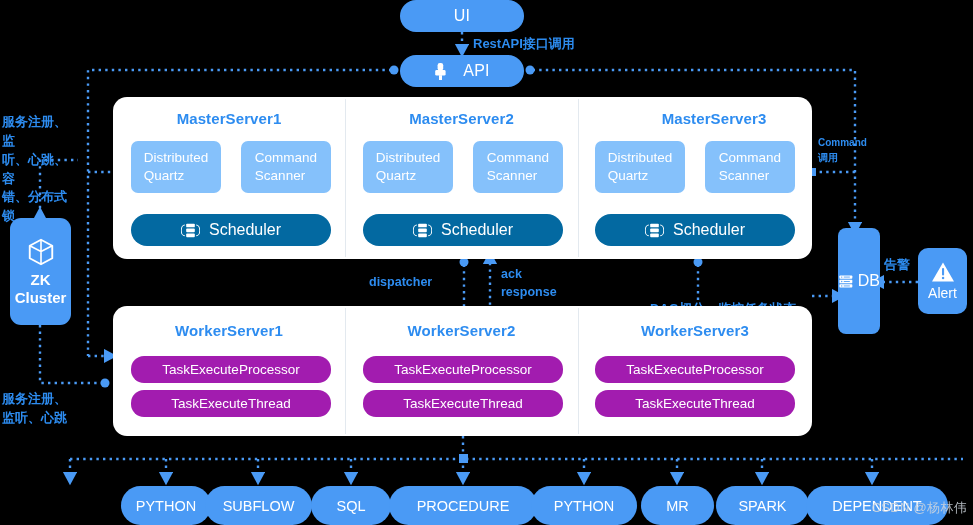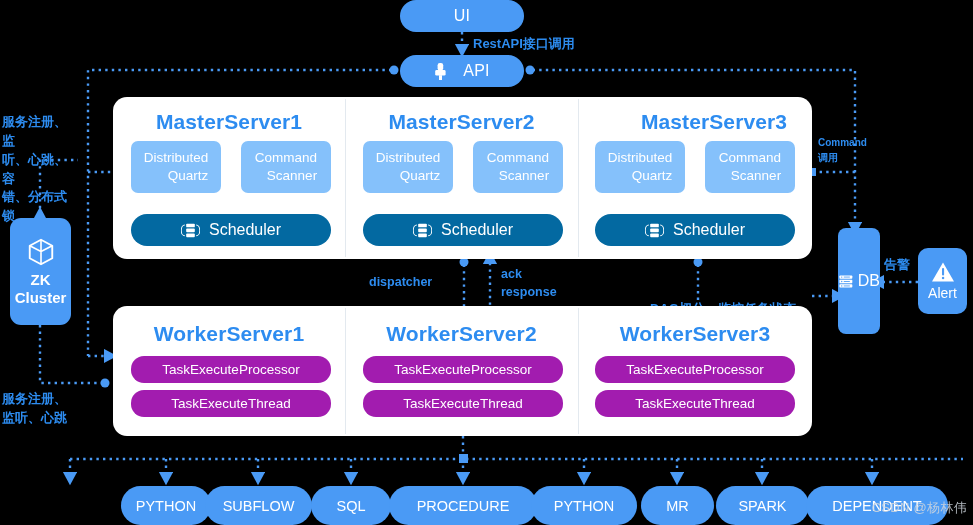--- a/index.html
+++ b/index.html
@@ -22,26 +22,26 @@
     font-size:16px; font-weight:400; letter-spacing:.2px;
   }
   .white-panel {
     position:absolute; background:#fff; border-radius:14px;
   }
   .divider {
     position:absolute; width:1px; background:#e3e9ef;
   }
   .panel-title {
     position:absolute; width:100%; text-align:center;
-    color:#2d8cf0; font-size:21px; font-weight:700; letter-spacing:.1px;
+    color:#2d8cf0; font-size:15px; font-weight:700; letter-spacing:.1px;
   }
   .blue-box {
     position:absolute; background:#85c1fb; border-radius:7px;
     color:#fff; font-size:13.5px; display:flex; align-items:center;
-    justify-content:center; text-align:right; line-height:1.35;
+    justify-content:center; text-align:left; line-height:1.35;
   }
   .sched {
     position:absolute; background:#0369a1; border-radius:18px;
     color:#fff; font-size:16px; display:flex; align-items:center;
     justify-content:center; gap:9px;
   }
   .wpill {
     position:absolute; background:#a21caf; border-radius:13px;
     color:#fff; font-size:13.5px; display:flex; align-items:center;
     justify-content:center;

